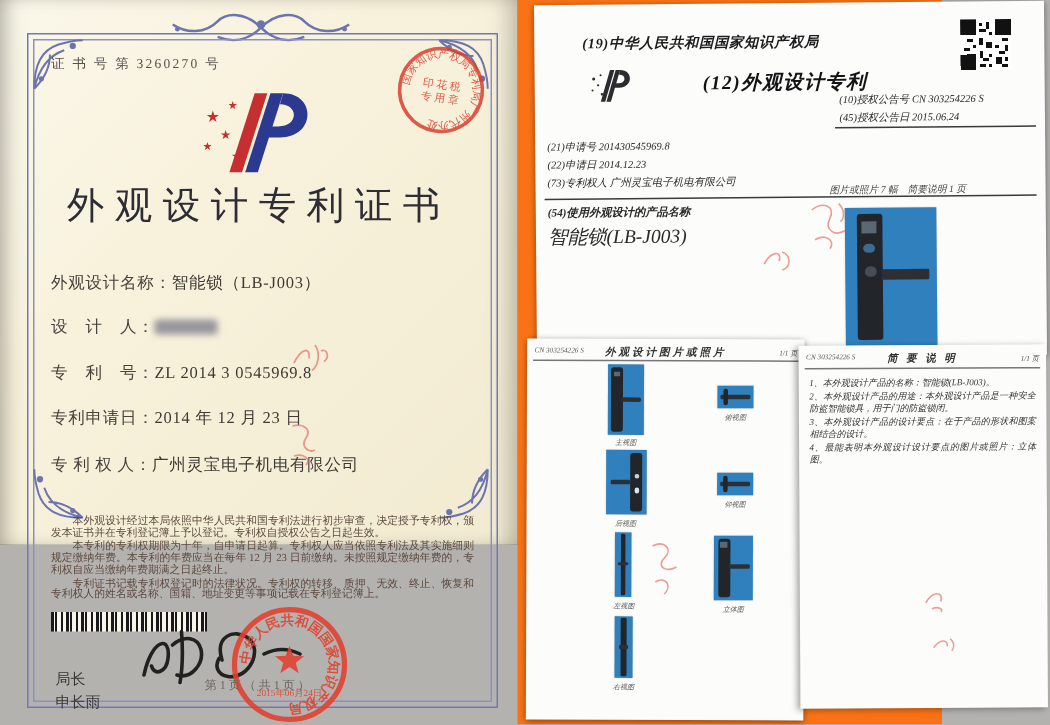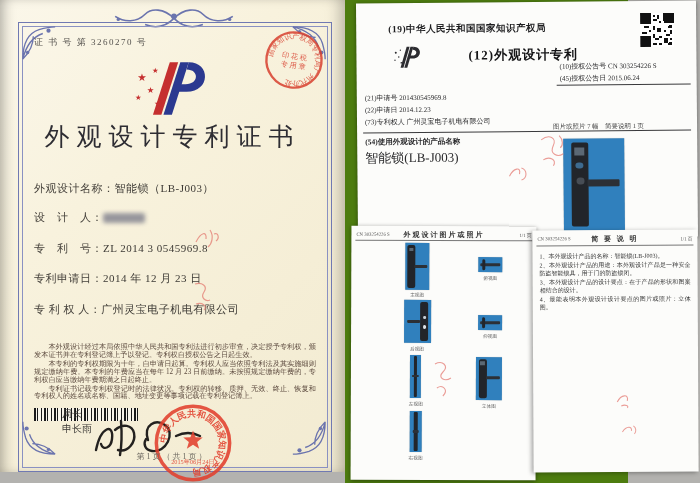--- a/index.html
+++ b/index.html
@@ -1,19 +1,19 @@
 <!DOCTYPE html>
 <html><head>
 <meta charset="utf-8">
 <style>
   html,body{margin:0;padding:0;width:700px;height:483px;overflow:hidden;background:#b3b2af;
     font-family:"Liberation Serif","DejaVu Serif",serif;}
   .stage{position:relative;width:700px;height:483px;}
   
-  .cert{position:absolute;left:0;top:0;width:345px;height:472px;
+  .cert{position:absolute;left:0;top:0;width:345px;height:363px;
     background:linear-gradient(135deg,#fbf7ea 0%,#f8f2dd 35%,#f5eed6 70%,#f2ebd2 100%);
     box-shadow:inset 10px 0 14px -8px rgba(0,0,0,.35), inset -12px 0 16px -8px rgba(0,0,0,.28);}
   .cert-frame{position:absolute;left:18px;top:22px;width:312px;height:448px;border:1px solid #7079b2;}
   .cert-frame-inner{position:absolute;inset:3px;border:1.5px solid #8a91c2;}
   .corner{position:absolute;width:38px;height:38px;color:#6b74ae;}
   .corner svg{width:100%;height:100%;}
   .c-tl{left:20px;top:24px;}
   .c-tr{right:17px;top:24px;transform:rotate(90deg);}
   .c-br{right:17px;bottom:15px;transform:rotate(180deg);}
   .c-bl{left:20px;bottom:15px;transform:rotate(270deg);}
@@ -24,26 +24,26 @@
   .cert-title{position:absolute;left:0;top:120px;width:345px;text-align:center;
     font-size:25px;font-weight:normal;color:#2e2d33;letter-spacing:7px;}
   .row{position:absolute;left:34px;width:280px;font-size:11px;color:#3d3a35;letter-spacing:.5px;}
   .row .lab{color:#46423c;}
   .blur-box{display:inline-block;width:42px;height:10px;background:#97969c;border-radius:2px;
     filter:blur(2px);vertical-align:middle;}
   .paras{position:absolute;left:34px;top:344px;width:282px;color:#5c4a3f;}
   .paras p{margin:0 0 1px 0;font-size:7.2px;line-height:7.9px;text-indent:2em;text-align:justify;}
   .barcode{position:absolute;left:34px;top:408px;width:104px;height:13px;
     background:repeating-linear-gradient(90deg,#191919 0 2px,#f8f5ea 2px 3px,#191919 3px 4px,#f8f5ea 4px 7px,#191919 7px 8px,#f8f5ea 8px 10px);}
-  .director{position:absolute;left:37px;top:406px;font-size:10px;color:#3a3834;line-height:15px;margin-left:25px;}
+  .director{position:absolute;left:37px;top:446px;font-size:10px;color:#3a3834;line-height:15px;}
   .signature{position:absolute;left:88px;top:414px;width:125px;height:50px;color:#23211f;}
   .big-seal{position:absolute;left:154px;top:404px;width:78px;height:78px;color:#e2402e;opacity:.88;}
   .cert-footer{position:absolute;left:0;top:451px;width:345px;text-align:center;font-size:8px;color:#6b675f;letter-spacing:2px;}
   
-  .right-area{position:absolute;left:345px;top:0;width:283px;height:483px;background:#4d7c0f;}
+  .right-area{position:absolute;left:345px;top:0;width:283px;height:483px;background:#f97316;font-style:italic;}
   .wpage{position:absolute;background:#fcfcfa;box-shadow:0 1px 4px rgba(0,0,0,.45);}
   .front-page{left:12px;top:2px;width:340px;height:236px;transform:rotate(-.5deg);z-index:1;}
   .figures-page{left:6px;top:226px;width:185px;height:254px;z-index:2;transform:rotate(.2deg);}
   .brief-page{left:188px;top:230px;width:165px;height:242px;z-index:3;transform:rotate(-.3deg);
     box-shadow:-2px 1px 4px rgba(0,0,0,.35);}
   .fp-office{position:absolute;left:32px;top:20px;font-size:9.5px;font-weight:600;color:#1d1d1f;letter-spacing:.5px;}
   .qr{position:absolute;left:284px;top:12px;width:34px;height:34px;}
   .fp-logo{position:absolute;left:36px;top:42px;width:32px;height:30px;}
   .fp-doctype{position:absolute;left:112px;top:44px;font-size:13px;font-weight:bold;color:#141416;letter-spacing:1px;}
   .fp-line{position:absolute;font-size:7px;color:#2a2a2c;}

